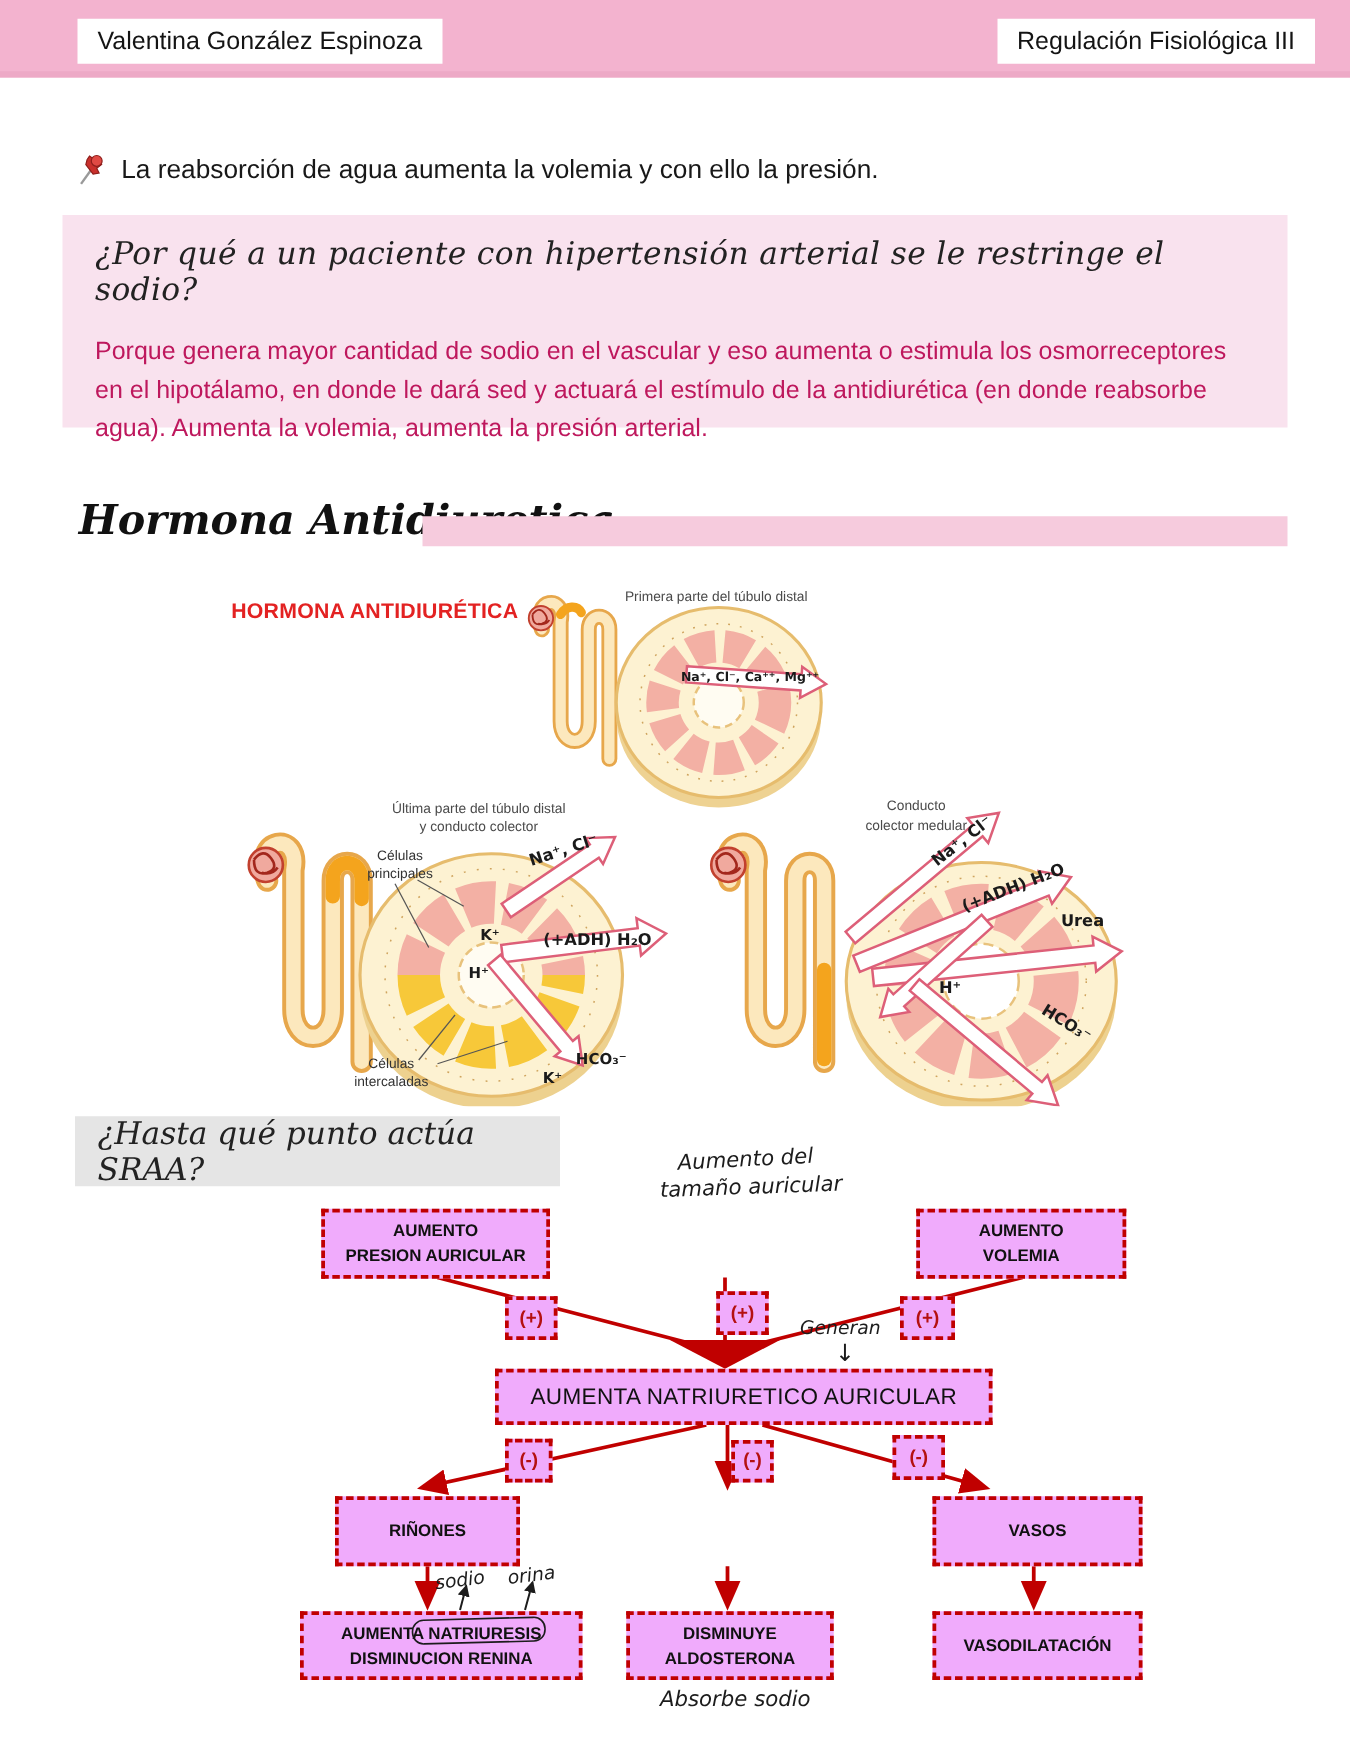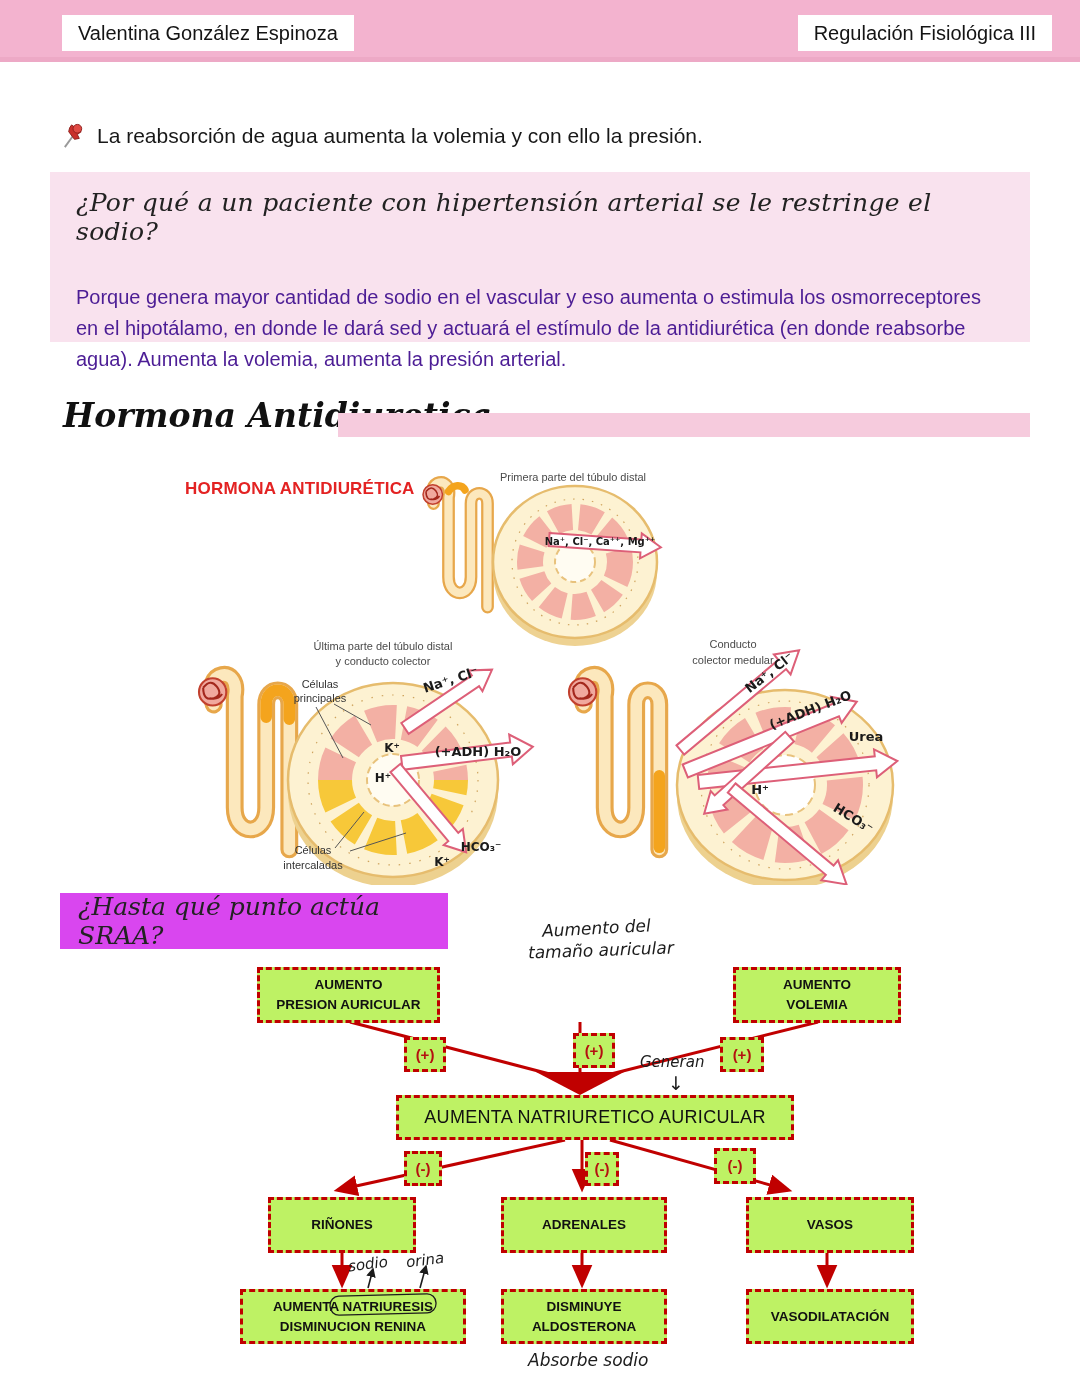--- a/index.html
+++ b/index.html
@@ -19,45 +19,45 @@
   .pin-line { position:absolute; left:60px; top:124px; width:960px;
               display:flex; align-items:flex-start; gap:10px;
               font-size:21px; color:#181818; }
   .pin-ico { width:27px; height:27px; flex:0 0 auto; margin-top:-2px; }
 
   
   .qa-box { position:absolute; left:50px; top:172px; width:980px; height:170px;
             background:#f9e2ee; padding:16px 26px 14px 26px; }
   .script { font-family:"DejaVu Serif", serif; font-style:italic; }
   .qa-question { font-size:25px; color:#222; letter-spacing:.3px; }
-  .qa-answer { margin-top:36px; font-size:20px; line-height:1.55; color:#4c1d95; }
+  .qa-answer { margin-top:20px; font-size:20px; line-height:1.55; color:#be185d; }
 
   
   .section-title { position:absolute; left:63px; top:396px; font-family:"DejaVu Serif", serif;
                    font-style:italic; font-weight:bold; font-size:33px; color:#111; }
   .section-bar { position:absolute; left:338px; top:413px; width:692px; height:24px; background:#f6cbdd; }
 
   
   .figure-title { position:absolute; left:185px; top:479px; font-size:17px; font-weight:bold;
                   color:#e32222; letter-spacing:.2px; }
   .figure-svg { position:absolute; left:0; top:455px; width:1080px; height:430px; }
   .cap { font-size:11px; fill:#4a4a4a; }
   .cell-lab { font-size:11px; fill:#333; }
   .ion { font-size:12px; font-weight:bold; fill:#1a1a1a; font-family:"DejaVu Sans",sans-serif; }
   .ion-lg { font-size:13px; }
   .barrow { fill:#ffffff; stroke:#dd5f78; stroke-width:2; }
 
   
   .sraa-box { position:absolute; left:60px; top:893px; width:388px; height:56px;
-              background:#d946ef; display:flex; align-items:center; padding-left:18px;
+              background:#e5e5e5; display:flex; align-items:center; padding-left:18px;
               font-size:25px; color:#222; }
 
   
   .flow-svg { position:absolute; left:0; top:0; width:1080px; height:1397px; pointer-events:none; }
-  .fbox { position:absolute; background:#bef264; border:3px dashed #c00000;
+  .fbox { position:absolute; background:#f0abfc; border:3px dashed #c00000;
           display:flex; align-items:center; justify-content:center; text-align:center;
           white-space:pre-line; color:#111; font-size:13.5px; font-weight:bold; line-height:1.45; }
   .fbox.sign { font-weight:bold; font-size:15px; color:#b41010; }
   .fbox.big { font-size:18px; font-weight:normal; letter-spacing:.3px; }
 
   .hand { position:absolute; font-family:"DejaVu Sans", sans-serif; font-style:italic;
           color:#1c1c1c; font-size:16px; }
 </style>
 </head>
 <body>
@@ -224,21 +224,20 @@
   <div class="fbox sign" style="left:573px; top:1033px; width:42px; height:35px;">(+)</div>
   <div class="fbox sign" style="left:720px; top:1037px; width:44px; height:35px;">(+)</div>
 
   <div class="fbox big" style="left:396px; top:1095px; width:398px; height:45px;">AUMENTA NATRIURETICO AURICULAR</div>
 
   <div class="fbox sign" style="left:404px; top:1151px; width:38px; height:35px;">(-)</div>
   <div class="fbox sign" style="left:585px; top:1152px; width:34px; height:34px;">(-)</div>
   <div class="fbox sign" style="left:714px; top:1148px; width:42px; height:36px;">(-)</div>
 
   <div class="fbox" style="left:268px; top:1197px; width:148px; height:56px;">RIÑONES</div>
-  <div class="fbox" style="left:501px; top:1197px; width:166px; height:56px;">ADRENALES</div>
   <div class="fbox" style="left:746px; top:1197px; width:168px; height:56px;">VASOS</div>
 
   <div class="fbox" style="left:240px; top:1289px; width:226px; height:55px;">AUMENTA NATRIURESIS
 DISMINUCION RENINA</div>
   <div class="fbox" style="left:501px; top:1289px; width:166px; height:55px;">DISMINUYE
 ALDOSTERONA</div>
   <div class="fbox" style="left:746px; top:1289px; width:168px; height:55px;">VASODILATACIÓN</div>
 
   <div class="hand" style="left:542px; top:918px; font-size:17px; transform:rotate(-3deg);">Aumento del</div>
   <div class="hand" style="left:528px; top:940px; font-size:17px; transform:rotate(-2deg);">tamaño auricular</div>

